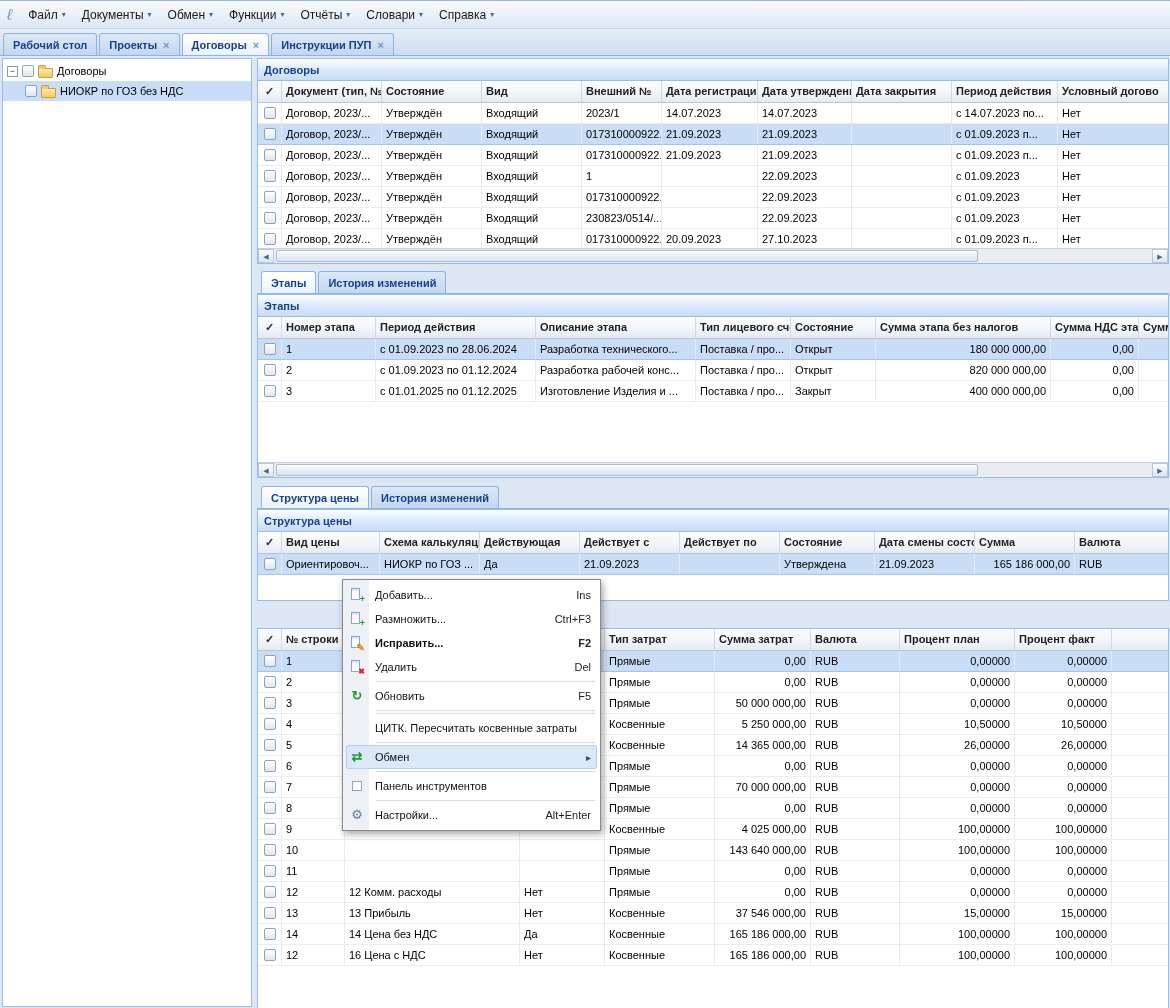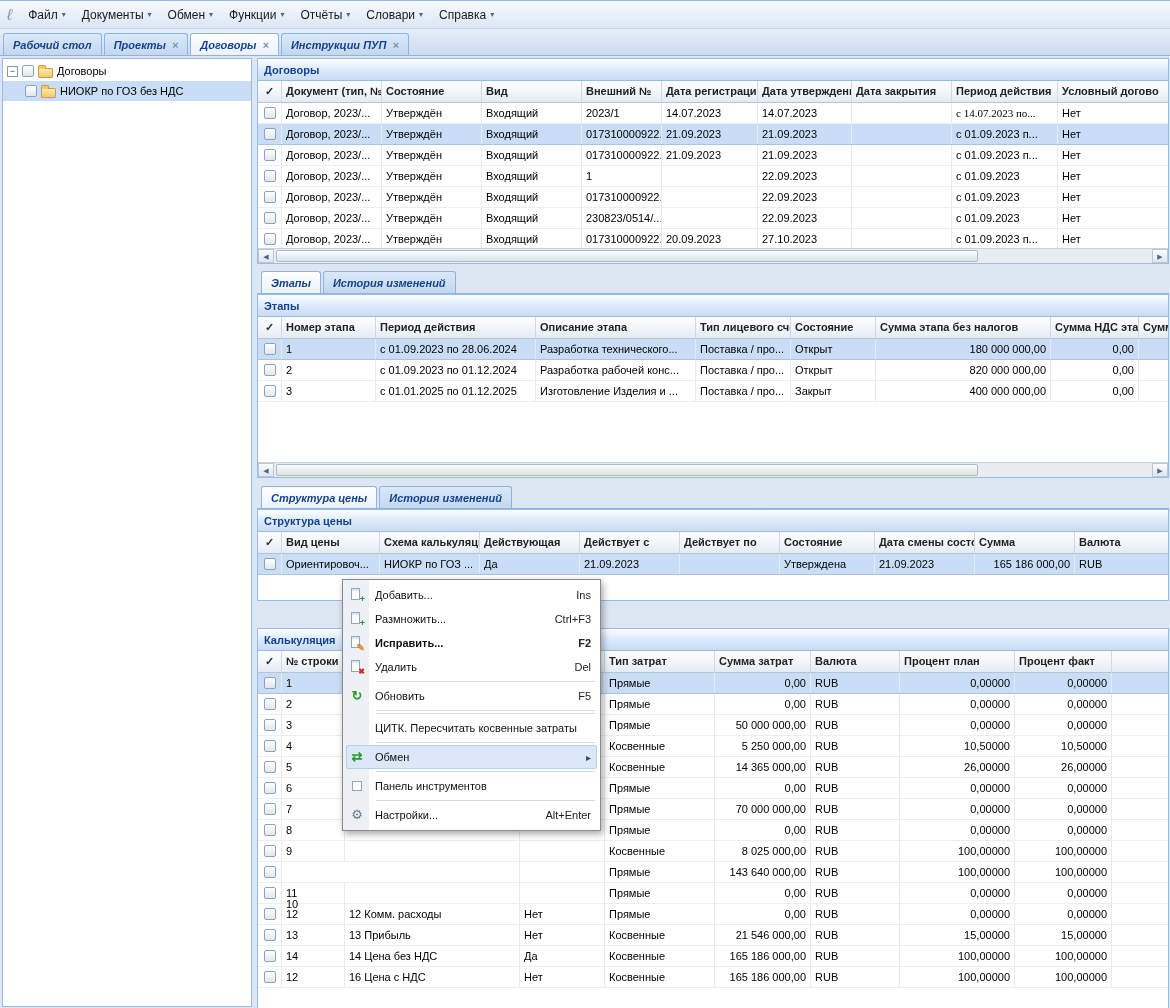--- a/index.html
+++ b/index.html
@@ -14,21 +14,21 @@
   .mb-items{display:flex;}
   .mb-item{display:flex;align-items:center;gap:4px;padding:3px 8px;font-size:12px;color:#1a1a1a;border-radius:2px;}
   .dd-arrow{font-size:8px;color:#4d6a85;}
 
   
   .tabbar{position:absolute;left:0;top:28px;right:0;height:27px;box-sizing:border-box;
     background:linear-gradient(#e6eef8,#ccdcef);border-bottom:1px solid #8db2e3;
     display:flex;align-items:flex-end;padding:3px 0 0 3px;gap:2px;}
   .tab{display:flex;align-items:center;gap:6px;height:22px;box-sizing:border-box;padding:0 9px;
     border:1px solid #8db2e3;border-bottom:none;border-radius:3px 3px 0 0;
-    background:linear-gradient(#dbe9f9,#c3d7ee);font-size:11px;font-weight:bold;color:#15428b;white-space:nowrap;font-style:italic;}
+    background:linear-gradient(#dbe9f9,#c3d7ee);font-size:11px;font-weight:bold;color:#15428b;white-space:nowrap;}
   .tab.active{background:linear-gradient(#ffffff,#e9f2fc);}
   .tab-close{font-size:11px;color:#7592b9;font-weight:bold;line-height:10px;}
   .tabstrip{position:absolute;display:flex;align-items:flex-end;padding-left:4px;gap:2px;
     border-bottom:1px solid #8db2e3;box-sizing:border-box;}
 
   
   .panel{position:absolute;border:1px solid #99bbe8;background:#fff;overflow:hidden;box-sizing:border-box;}
   .panel-header{height:22px;display:flex;align-items:center;padding:0 6px;box-sizing:border-box;
     background:linear-gradient(#fdfeff,#dceafc 50%,#c9dcf4);border-bottom:1px solid #99bbe8;
     font-weight:bold;color:#15428b;font-size:11px;}
@@ -211,21 +211,21 @@
             <div class="grid-cell c-check" style="width: 24px;">
               <span class="rowcheck"></span>
             </div>
             <div class="grid-cell" style="width: 100px;">Договор, 2023/...</div>
             <div class="grid-cell" style="width: 100px;">Утверждён</div>
             <div class="grid-cell" style="width: 100px;">Входящий</div>
             <div class="grid-cell" style="width: 80px;">2023/1</div>
             <div class="grid-cell" style="width: 96px;">14.07.2023</div>
             <div class="grid-cell" style="width: 94px;">14.07.2023</div>
             <div class="grid-cell" style="width: 100px;"></div>
-            <div class="grid-cell" style="width: 106px; font-family: Liberation Serif, serif;">с 14.07.2023 по...</div>
+            <div class="grid-cell" style="width: 106px;">с 14.07.2023 по...</div>
             <div class="grid-cell" style="width: 112px;">Нет</div>
           </div>
           <div class="grid-row selected">
             <div class="grid-cell c-check" style="width: 24px;">
               <span class="rowcheck"></span>
             </div>
             <div class="grid-cell" style="width: 100px;">Договор, 2023/...</div>
             <div class="grid-cell" style="width: 100px;">Утверждён</div>
             <div class="grid-cell" style="width: 100px;">Входящий</div>
             <div class="grid-cell" style="width: 80px;">017310000922...</div>
@@ -426,23 +426,20 @@
             <div class="grid-cell" style="width: 100px;"></div>
             <div class="grid-cell" style="width: 95px;">Утверждена</div>
             <div class="grid-cell" style="width: 100px;">21.09.2023</div>
             <div class="grid-cell" style="width: 100px; text-align: right;">165 186 000,00</div>
             <div class="grid-cell" style="width: 95px;">RUB</div>
           </div>
         </div>
     </div>
 
     <div class="panel sec-calc">
-      <div class="panel-header">
-        <span class="ph-title">Калькуляция</span>
-      </div>
       <div class="grid" style="height:357px">
           <div class="grid-hrow">
             <div class="grid-hcell" style="width: 24px; text-align: center;"><span class="hcheckmark">✓</span></div>
             <div class="grid-hcell" style="width: 63px;">№ строки</div>
             <div class="grid-hcell" style="width: 175px;"></div>
             <div class="grid-hcell" style="width: 85px;"></div>
             <div class="grid-hcell" style="width: 110px;">Тип затрат</div>
             <div class="grid-hcell" style="width: 96px;">Сумма затрат</div>
             <div class="grid-hcell" style="width: 89px;">Валюта</div>
             <div class="grid-hcell" style="width: 115px;">Процент план</div>
@@ -562,31 +559,31 @@
             <div class="grid-cell" style="width: 58px;"></div>
           </div>
           <div class="grid-row">
             <div class="grid-cell c-check" style="width: 24px;">
               <span class="rowcheck"></span>
             </div>
             <div class="grid-cell" style="width: 63px;">9</div>
             <div class="grid-cell" style="width: 175px;"></div>
             <div class="grid-cell" style="width: 85px;"></div>
             <div class="grid-cell" style="width: 110px;">Косвенные</div>
-            <div class="grid-cell" style="width: 96px; text-align: right;">8 025 000,00</div>
+            <div class="grid-cell" style="width: 96px; text-align: right;">4 025 000,00</div>
             <div class="grid-cell" style="width: 89px;">RUB</div>
             <div class="grid-cell" style="width: 115px; text-align: right;">100,00000</div>
             <div class="grid-cell" style="width: 97px; text-align: right;">100,00000</div>
             <div class="grid-cell" style="width: 58px;"></div>
           </div>
           <div class="grid-row">
             <div class="grid-cell c-check" style="width: 24px;">
               <span class="rowcheck"></span>
             </div>
-            <div class="grid-cell" style="width: 63px; margin-top: 32px;">10</div>
+            <div class="grid-cell" style="width: 63px;">10</div>
             <div class="grid-cell" style="width: 175px;"></div>
             <div class="grid-cell" style="width: 85px;"></div>
             <div class="grid-cell" style="width: 110px;">Прямые</div>
             <div class="grid-cell" style="width: 96px; text-align: right;">143 640 000,00</div>
             <div class="grid-cell" style="width: 89px;">RUB</div>
             <div class="grid-cell" style="width: 115px; text-align: right;">100,00000</div>
             <div class="grid-cell" style="width: 97px; text-align: right;">100,00000</div>
             <div class="grid-cell" style="width: 58px;"></div>
           </div>
           <div class="grid-row">
@@ -618,21 +615,21 @@
             <div class="grid-cell" style="width: 58px;"></div>
           </div>
           <div class="grid-row">
             <div class="grid-cell c-check" style="width: 24px;">
               <span class="rowcheck"></span>
             </div>
             <div class="grid-cell" style="width: 63px;">13</div>
             <div class="grid-cell" style="width: 175px;">13 Прибыль</div>
             <div class="grid-cell" style="width: 85px;">Нет</div>
             <div class="grid-cell" style="width: 110px;">Косвенные</div>
-            <div class="grid-cell" style="width: 96px; text-align: right;">21 546 000,00</div>
+            <div class="grid-cell" style="width: 96px; text-align: right;">37 546 000,00</div>
             <div class="grid-cell" style="width: 89px;">RUB</div>
             <div class="grid-cell" style="width: 115px; text-align: right;">15,00000</div>
             <div class="grid-cell" style="width: 97px; text-align: right;">15,00000</div>
             <div class="grid-cell" style="width: 58px;"></div>
           </div>
           <div class="grid-row">
             <div class="grid-cell c-check" style="width: 24px;">
               <span class="rowcheck"></span>
             </div>
             <div class="grid-cell" style="width: 63px;">14</div>

